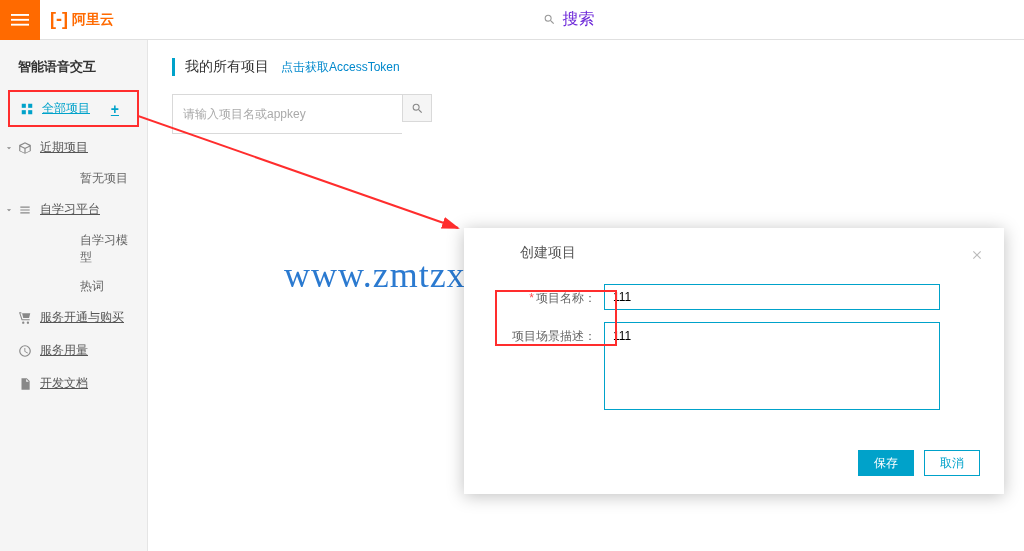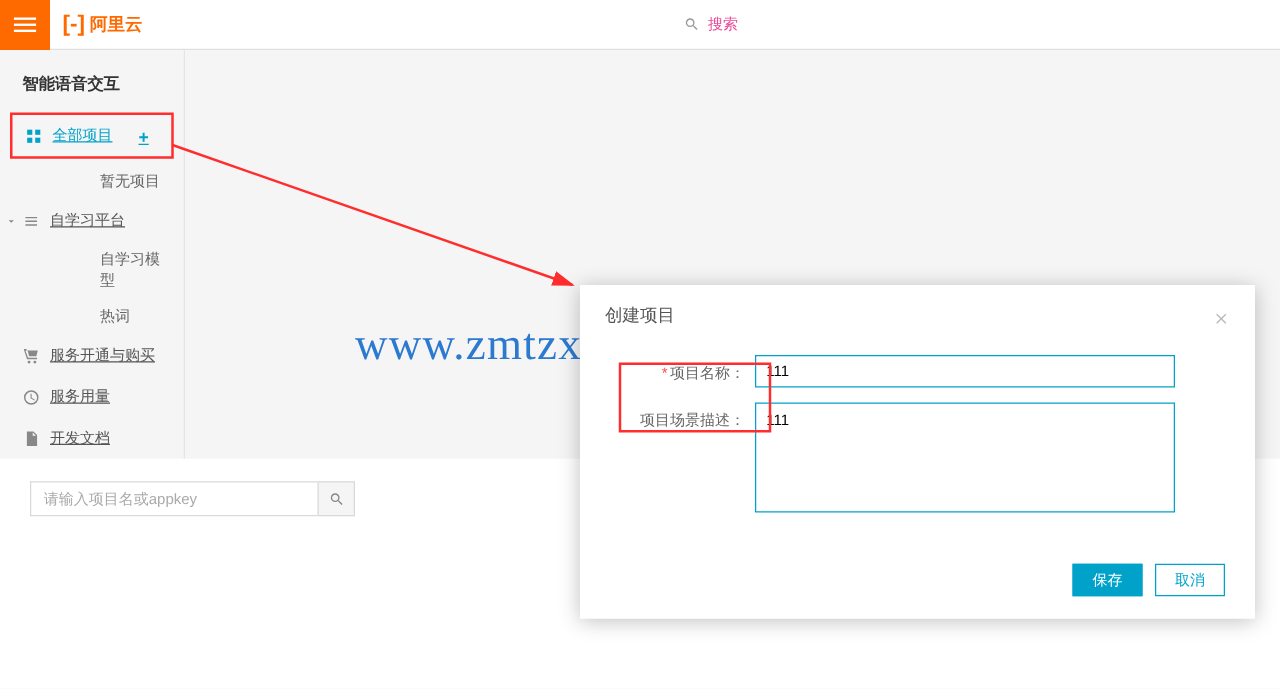--- a/index.html
+++ b/index.html
@@ -5,55 +5,55 @@
 * { margin: 0; padding: 0; box-sizing: border-box; font-family: "Microsoft YaHei", "PingFang SC", sans-serif; }
 body { width: 1024px; height: 551px; background: #f5f5f5; overflow: hidden; position: relative; }
 
 
 .header { height: 40px; background: #fff; display: flex; align-items: center; border-bottom: 1px solid #e0e0e0; }
 .menu-btn { width: 40px; height: 40px; background: #ff6a00; display: flex; align-items: center; justify-content: center; cursor: pointer; }
 .menu-btn svg { fill: #fff; }
 .logo { margin-left: 10px; display: flex; align-items: center; color: #ff6a00; font-size: 14px; font-weight: bold; }
 .logo-mark { font-size: 18px; margin-right: 4px; }
 .search-area { flex: 1; display: flex; justify-content: center; align-items: center; }
-.search-box { display: flex; align-items: center; color: #ec4899; font-size: 12px; }
+.search-box { display: flex; align-items: center; color: #6d28d9; font-size: 16px; }
 .search-box svg { fill: #999; margin-right: 6px; }
 
 
-.layout { display: flex; height: calc(100% - 40px); flex-direction: column; }
+.layout { display: flex; height: calc(100% - 40px); }
 
 
 .sidebar { width: 148px; background: #f5f5f5; border-right: 1px solid #e5e5e5; padding-top: 18px; }
 .sidebar-title { font-size: 13px; color: #333; padding: 0 18px 14px; font-weight: bold; }
 .sb-item { display: flex; align-items: center; padding: 8px 18px; font-size: 12px; color: #555; cursor: pointer; position: relative; text-decoration: underline; }
 .sb-item.active { color: #00a2ca; }
 .sb-item .ic { width: 14px; height: 14px; margin-right: 8px; fill: #888; flex-shrink: 0; }
 .sb-item.active .ic { fill: #00a2ca; }
 .sb-item .chev { width: 10px; height: 10px; fill: #888; margin-right: 4px; margin-left: -14px; flex-shrink: 0; }
 .sb-item .plus { margin-left: auto; font-size: 14px; font-weight: bold; color: #00a2ca; }
 .sb-sub { padding: 6px 18px 6px 40px; font-size: 12px; color: #666; cursor: pointer; margin-left: 40px; }
 .sidebar-highlight { border: 2px solid #ff2d2d; margin: 0 8px 4px 8px; }
 
 
 .main { flex: 1; background: #fff; padding: 18px 24px; }
 .page-head { display: flex; align-items: center; border-left: 3px solid #00a2ca; padding-left: 10px; margin-bottom: 18px; }
 .page-title { font-size: 14px; color: #333; margin-right: 12px; }
 .page-link { font-size: 12px; color: #0088cc; cursor: pointer; }
 .proj-search { display: flex; }
-.proj-search input { width: 230px; height: 28px; border: 1px solid #d9d9d9; border-right: none; padding: 0 10px; font-size: 12px; outline: none; background: #fff; }
+.proj-search input { width: 230px; height: 40px; border: 1px solid #d9d9d9; border-right: none; padding: 0 10px; font-size: 12px; outline: none; background: #fff; }
 .proj-search input::placeholder { color: #aaa; }
 .proj-search button { width: 30px; height: 28px; border: 1px solid #d9d9d9; background: #f5f5f5; cursor: pointer; display: flex; align-items: center; justify-content: center; }
 .proj-search button svg { fill: #888; }
 
 
 .arrow-svg { position: absolute; left: 138px; top: 108px; pointer-events: none; }
 
 
 .modal { position: absolute; left: 464px; top: 228px; width: 540px; background: #fff; box-shadow: 0 2px 16px rgba(0,0,0,.25); }
-.modal-head { display: flex; align-items: flex-end; justify-content: space-between; padding: 16px 20px 12px; }
+.modal-head { display: flex; align-items: flex-end; justify-content: space-between; padding: 16px 20px 12px; margin-left: 36px; }
 .modal-title { font-size: 14px; color: #555; }
 .modal-close { width: 14px; height: 14px; fill: #bbb; cursor: pointer; }
 .modal-body { padding: 10px 34px 14px; }
 .form-row { display: flex; align-items: flex-start; margin-bottom: 12px; padding-left: 14px; }
 .form-label { width: 92px; text-align: right; font-size: 12px; color: #666; padding-top: 6px; padding-right: 8px; }
 .form-label .req { color: #ff4d4f; margin-right: 2px; }
 .form-ctrl input { width: 336px; height: 26px; border: 1px solid #00a2ca; padding: 0 8px; font-size: 12px; outline: none; }
 .form-ctrl textarea { width: 336px; height: 88px; border: 1px solid #00a2ca; padding: 6px 8px; font-size: 12px; outline: none; resize: none; font-family: inherit; }
 .form-highlight { position: absolute; left: 495px; top: 290px; width: 122px; height: 56px; border: 2px solid #ff2d2d; pointer-events: none; }
 .modal-foot { display: flex; justify-content: flex-end; padding: 10px 24px 18px; gap: 10px; align-items: center; }
@@ -100,27 +100,36 @@
             <rect x="3" y="3" width="7" height="7"></rect>
             <rect x="14" y="3" width="7" height="7"></rect>
             <rect x="3" y="14" width="7" height="7"></rect>
             <rect x="14" y="14" width="7" height="7"></rect>
           </svg>
         <span>全部项目</span>
         <span class="plus">+</span>
       </div>
     </div>
 
-    <div class="sb-sub">暂无项目</div>
-
     <div class="sb-item">
       <svg class="chev" viewBox="0 0 24 24">
           <path d="M7 10l5 5 5-5z"></path>
         </svg>
       <svg class="ic" viewBox="0 0 24 24">
+          <path d="M12 2L2 7v10l10 5 10-5V7L12 2zm0 2.3L19.5 8 12 11.7 4.5 8 12 4.3zM4 9.7l7 3.5v7.1l-7-3.5V9.7zm16 0v7.1l-7 3.5v-7.1l7-3.5z"></path>
+        </svg>
+      <span>近期项目</span>
+    </div>
+    <div class="sb-sub">暂无项目</div>
+
+    <div class="sb-item">
+      <svg class="chev" viewBox="0 0 24 24">
+          <path d="M7 10l5 5 5-5z"></path>
+        </svg>
+      <svg class="ic" viewBox="0 0 24 24">
           <path d="M4 6h16v2H4zm0 5h16v2H4zm0 5h16v2H4z"></path>
         </svg>
       <span>自学习平台</span>
     </div>
     <div class="sb-sub">自学习模型</div>
     <div class="sb-sub">热词</div>
 
     <div class="sb-item">
       <svg class="ic" viewBox="0 0 24 24">
           <path d="M7 4h14l-2 8H9L7 4zM7 4L5 2H2v2h2l3.6 10H20v2H7a1 1 0 01-1-.7L2.3 4H7zm2 14a2 2 0 100 4 2 2 0 000-4zm8 0a2 2 0 100 4 2 2 0 000-4z"></path>
@@ -135,20 +144,24 @@
     </div>
     <div class="sb-item">
       <svg class="ic" viewBox="0 0 24 24">
           <path d="M6 2h9l5 5v15H6V2zm8 1.5V8h4.5L14 3.5zM8 12h8v1.5H8V12zm0 4h8v1.5H8V16z"></path>
         </svg>
       <span>开发文档</span>
     </div>
   </div>
 
   <div class="main">
+    <div class="page-head">
+      <span class="page-title">我的所有项目</span>
+      <span class="page-link">点击获取AccessToken</span>
+    </div>
     <div class="proj-search">
       <input type="text" placeholder="请输入项目名或appkey" style="">
       <button>
         <svg width="13" height="13" viewBox="0 0 24 24">
             <path d="M15.5 14h-.79l-.28-.27A6.471 6.471 0 0016 9.5 6.5 6.5 0 109.5 16c1.61 0 3.09-.59 4.23-1.57l.27.28v.79l5 4.99L20.49 19l-4.99-5zm-6 0C7.01 14 5 11.99 5 9.5S7.01 5 9.5 5 14 7.01 14 9.5 11.99 14 9.5 14z"></path>
           </svg>
       </button>
     </div>
   </div>
 </div>

